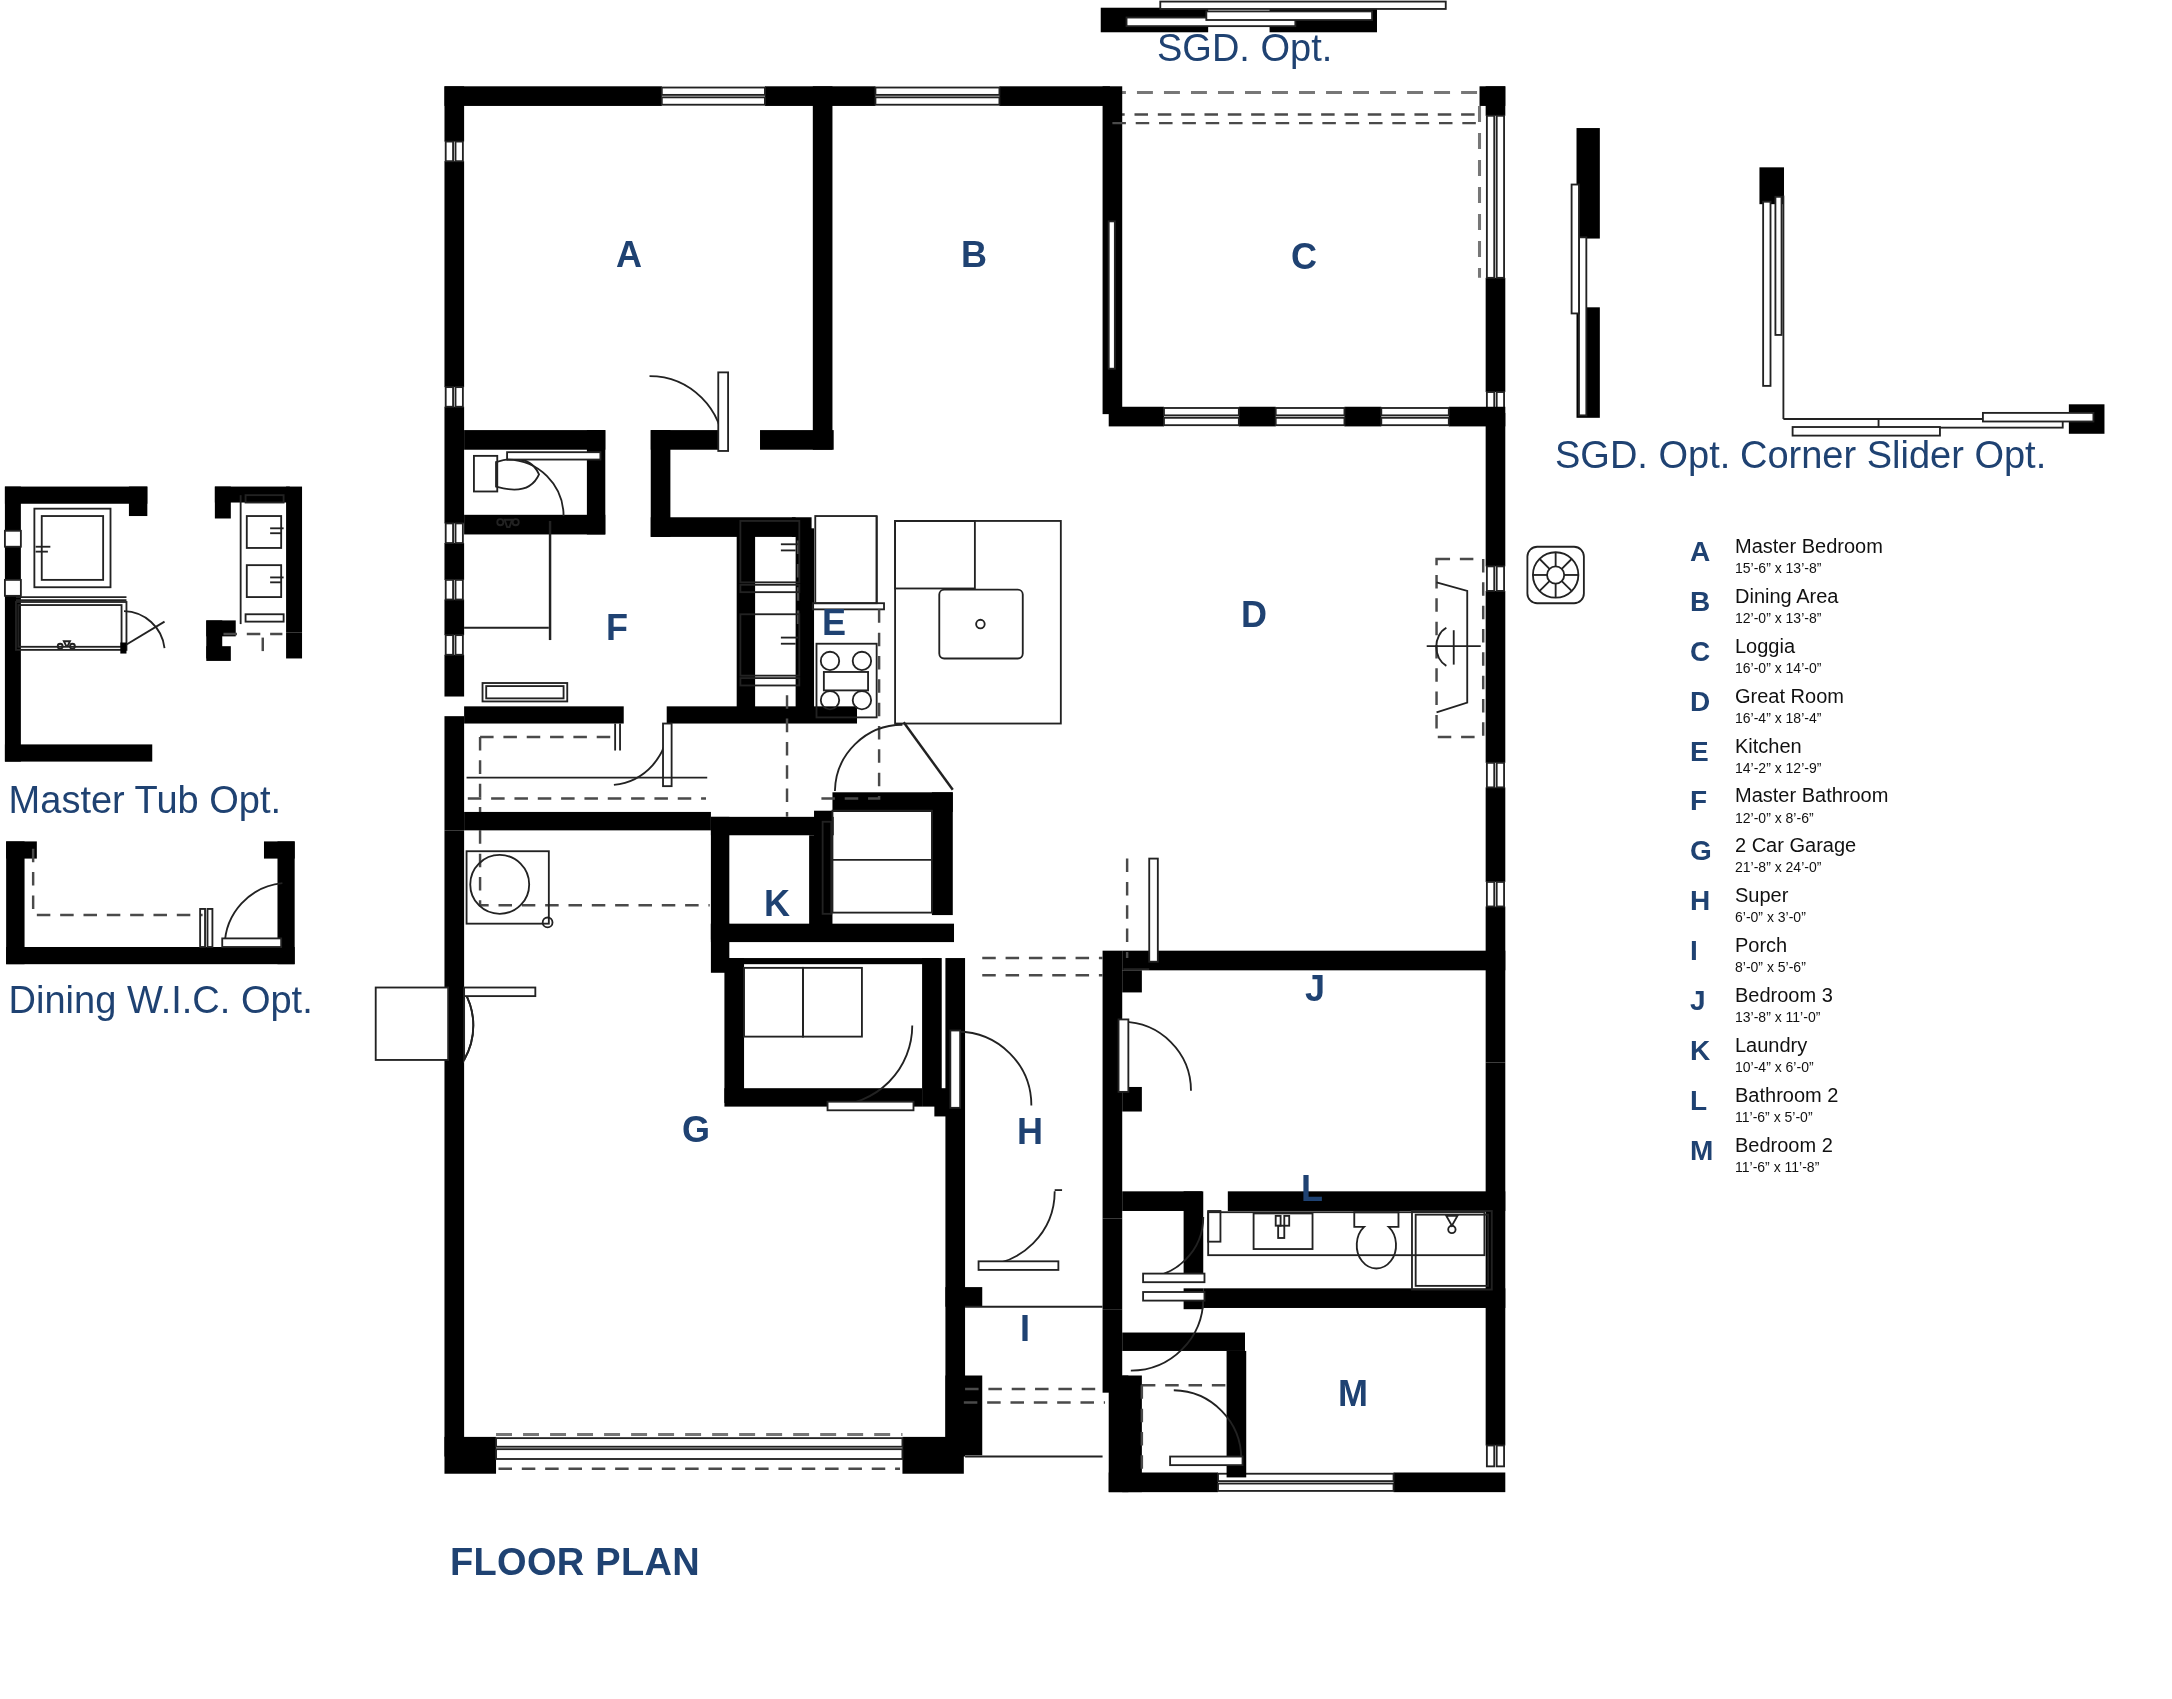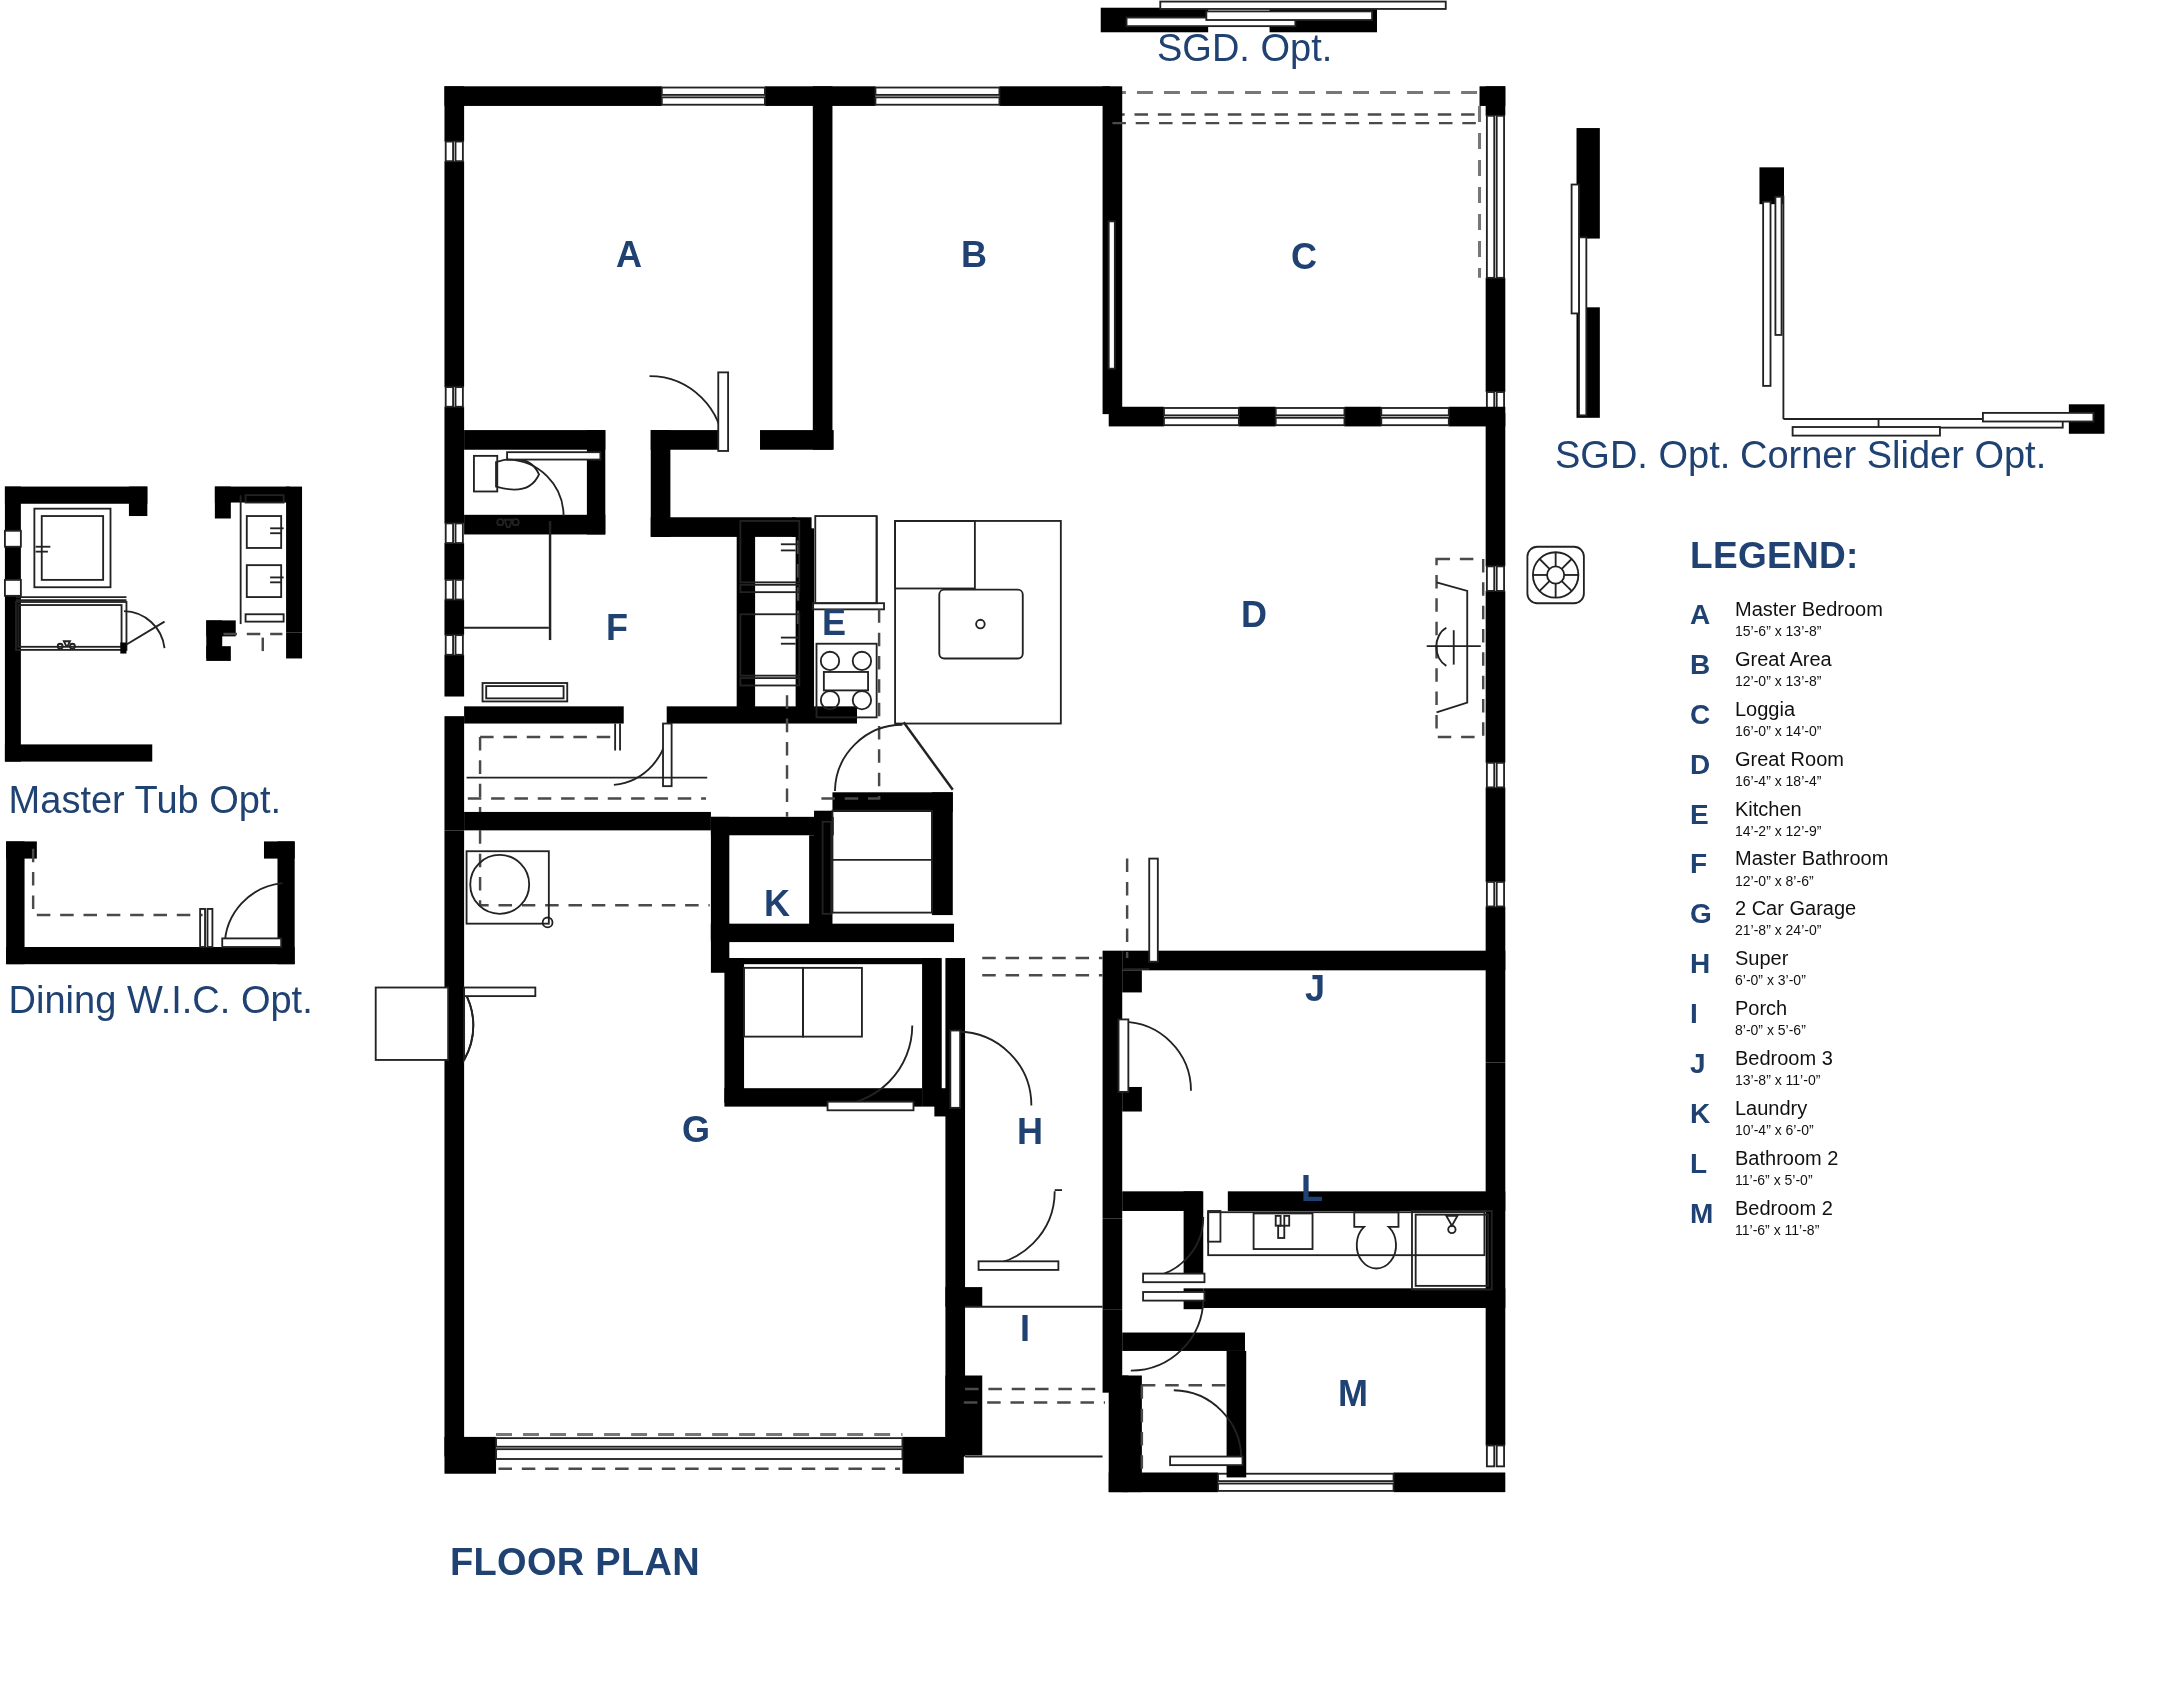--- a/index.html
+++ b/index.html
@@ -536,34 +536,33 @@
 
   <div class="opt-label" style="left:1157px; top:29px;">SGD. Opt.</div>
   <div class="opt-label" style="left:1555px; top:436px;">SGD. Opt.</div>
   <div class="opt-label" style="left:1740px; top:436px;">Corner Slider Opt.</div>
   <div class="opt-label" style="left:8.6px;   top:781px;">Master Tub Opt.</div>
   <div class="opt-label" style="left:8.6px;   top:981px;">Dining W.I.C. Opt.</div>
 
   <div class="plan-title" style="left:450px; top:1541px;">FLOOR PLAN</div>
 
   <div id="legend">
-    <div class="legend-title">LEGEND:</div>
 
     <div class="legend-row">
       <div class="legend-key">A</div>
       <div class="legend-texts">
         <div class="legend-name">Master Bedroom</div>
         <div class="legend-dim">15’-6” x 13’-8”</div>
       </div>
     </div>
 
     <div class="legend-row">
       <div class="legend-key">B</div>
       <div class="legend-texts">
-        <div class="legend-name">Great Area</div>
+        <div class="legend-name">Dining Area</div>
         <div class="legend-dim">12’-0” x 13’-8”</div>
       </div>
     </div>
 
     <div class="legend-row">
       <div class="legend-key">C</div>
       <div class="legend-texts">
         <div class="legend-name">Loggia</div>
         <div class="legend-dim"> 16’-0” x 14’-0”</div>
       </div>

